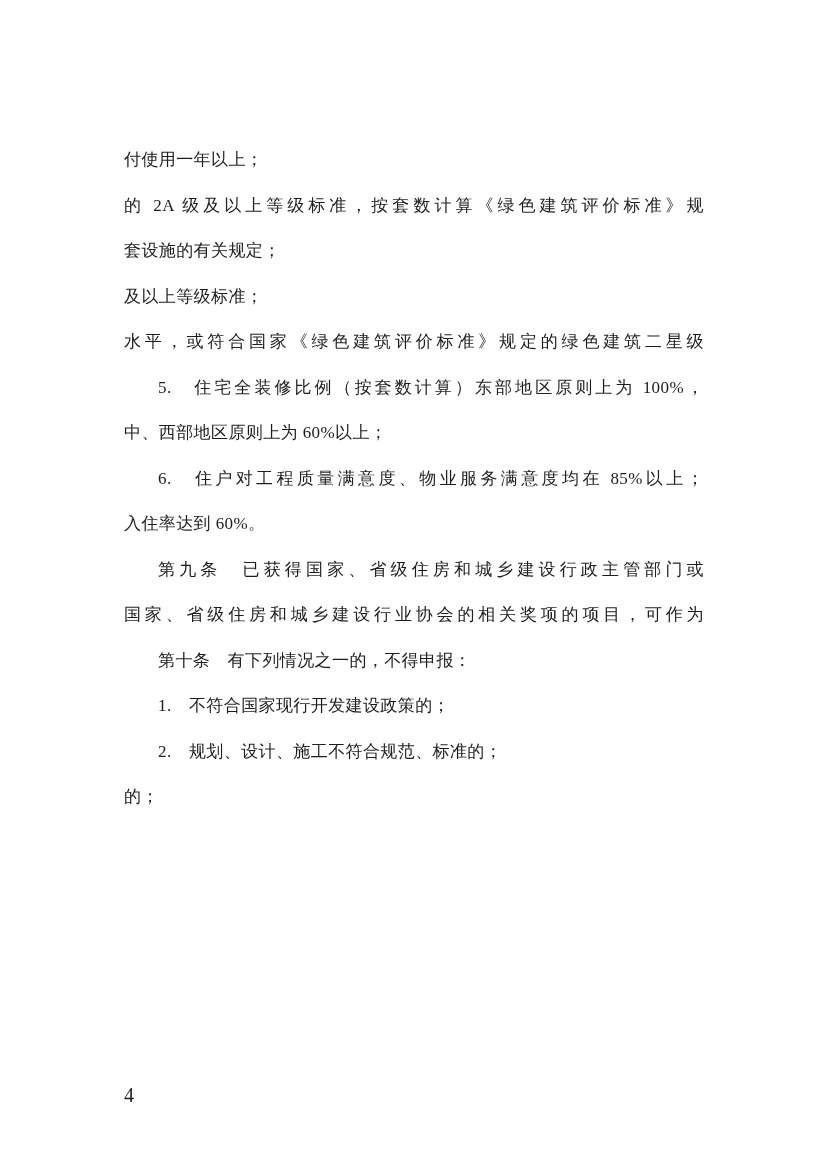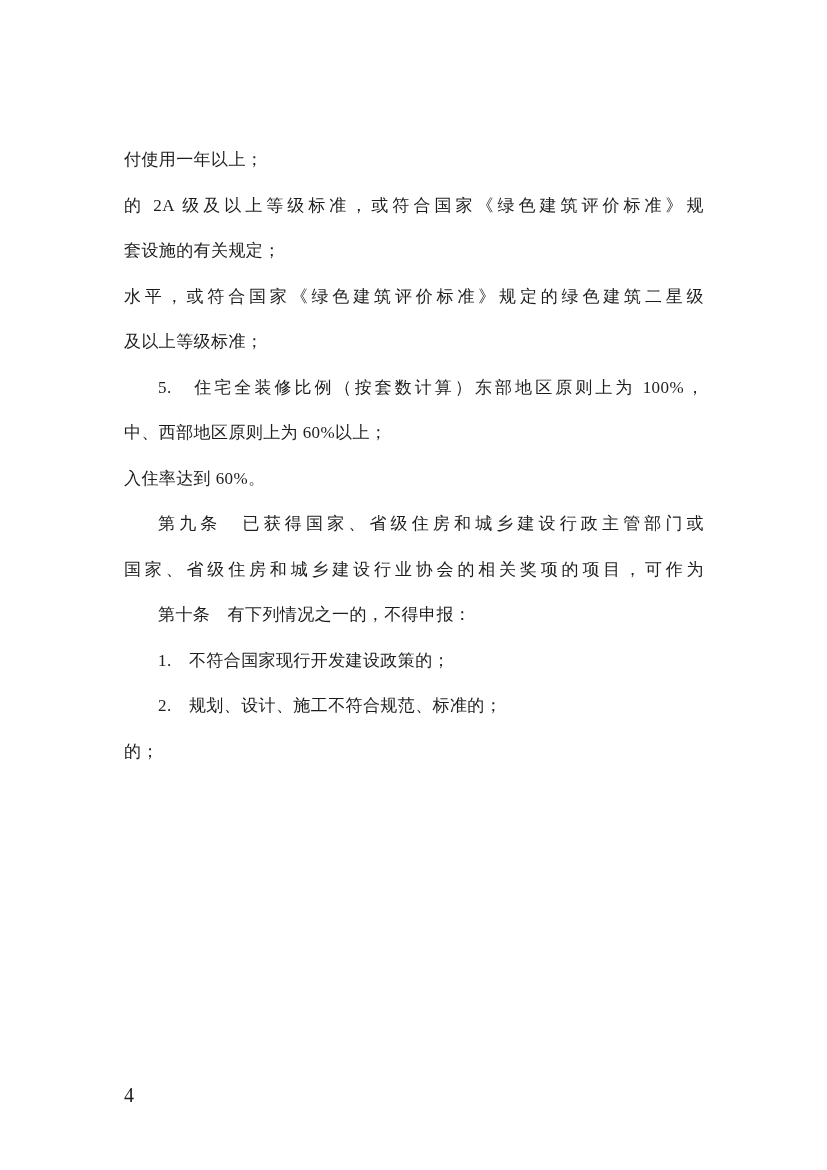--- a/index.html
+++ b/index.html
@@ -49,26 +49,27 @@
     color: #1d1d1d;
   }
 </style>
 </head>
 <body>
 
 <div class="page">
   <div class="text-block">
 
   <div class="line">付使用一年以上；</div>
-      <div class="line full">的 2A 级及以上等级标准，或符合国家《绿色建筑评价标准》规</div>
+      <div class="line full">的 2A 级及以上等级标准，按套数计算《绿色建筑评价标准》规</div>
       <div class="line">套设施的有关规定；</div>
+      <div class="line">及以上等级标准；</div>
       <div class="line full">水平，或符合国家《绿色建筑评价标准》规定的绿色建筑二星级</div>
-      <div class="line">及以上等级标准；</div>
       <div class="line indent full">5.　住宅全装修比例（按套数计算）东部地区原则上为 100%，</div>
       <div class="line">中、西部地区原则上为 60%以上；</div>
+      <div class="line indent full">6.　住户对工程质量满意度、物业服务满意度均在 85%以上；</div>
       <div class="line">入住率达到 60%。</div>
       <div class="line indent full">第九条　已获得国家、省级住房和城乡建设行政主管部门或</div>
       <div class="line full">国家、省级住房和城乡建设行业协会的相关奖项的项目，可作为</div>
       <div class="line indent">第十条　有下列情况之一的，不得申报：</div>
       <div class="line indent">1.　不符合国家现行开发建设政策的；</div>
       <div class="line indent">2.　规划、设计、施工不符合规范、标准的；</div>
       <div class="line">的；</div>
     </div>
   <div class="page-number">4</div>
 </div>

